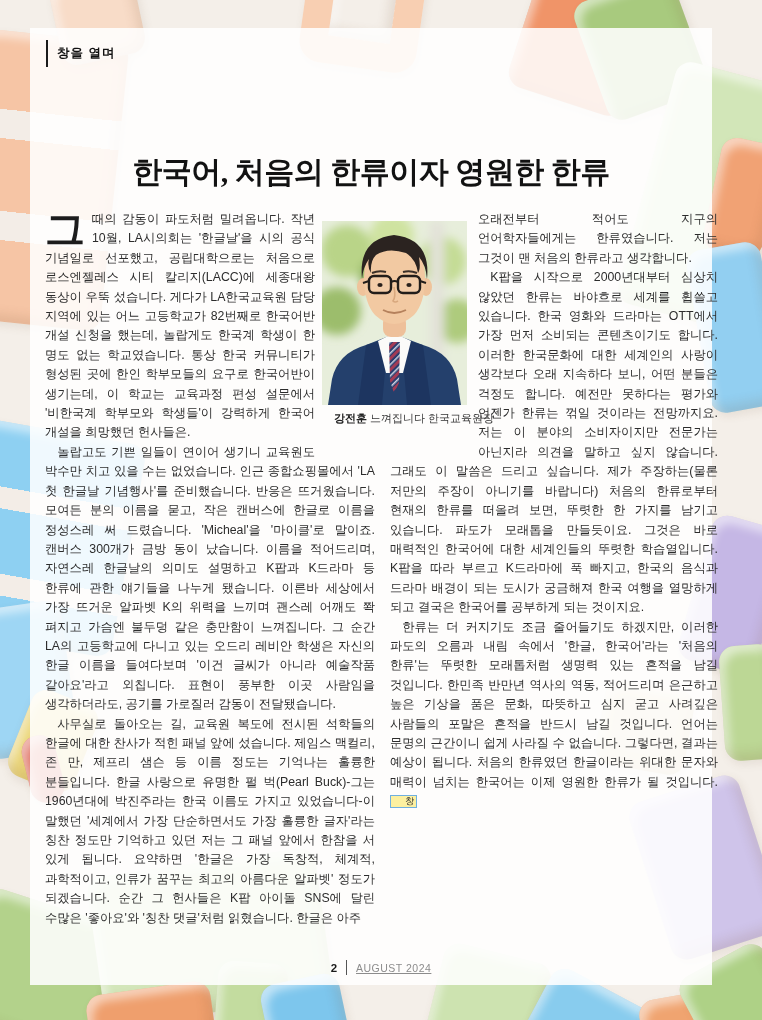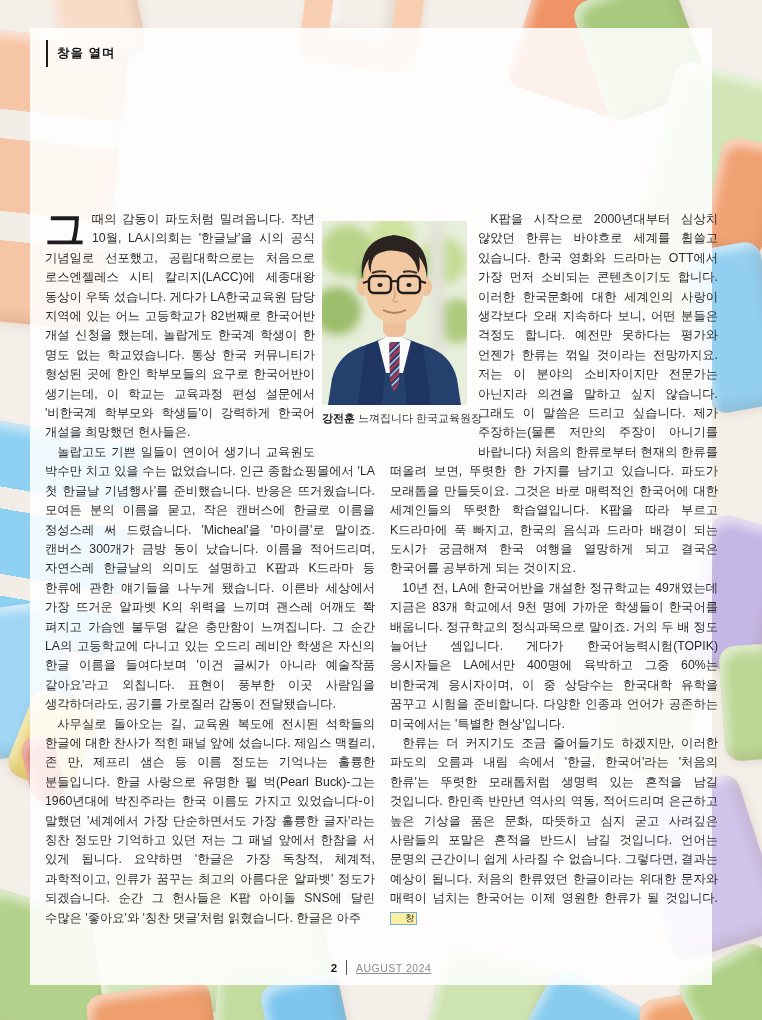--- a/index.html
+++ b/index.html
@@ -38,21 +38,21 @@
   .col p.indent{text-indent:1em;}
   .spacer-l{float:right;width:60px;height:242px;}
   .spacer-r{float:left;width:88px;height:242px;}
   .dropcap{float:left;font-size:40px;line-height:34px;font-weight:bold;color:#1c1c1c;
            margin:2px 7px 0 0;}
 
   
   .photo{position:absolute;left:322px;top:221px;width:145px;z-index:7;}
   .photo .img{width:145px;height:184px;overflow:hidden;background:#dfe8d0;}
   .photo .cap{margin-top:6px;font-size:11px;color:#333;white-space:nowrap;}
-  .photo .cap b{font-weight:bold;color:#222;}
+  .photo .cap b{font-weight:bold;color:#222;margin-left:12px;}
 
   
   .endmark{display:inline-block;font-size:9px;line-height:11px;padding:0 2px;
            background:#fcf0a0;border:1px solid #6fb0e0;color:#333;vertical-align:1px;}
 
   
   .footer{position:absolute;left:0;top:960px;width:762px;display:flex;
           justify-content:center;align-items:center;gap:9px;}
   .footer .num{font-size:11.5px;font-weight:bold;color:#1a1a1a;}
   .footer .sep{width:1px;height:15px;background:#555;}
@@ -93,32 +93,33 @@
 
   <div class="overlay"></div>
 
   <div class="content">
 
     <div class="kicker">
       <span class="bar"></span>
       <span class="txt">창을 열며</span>
     </div>
 
+    <h1 class="title">한국어, 처음의 한류이자 영원한 한류</h1>
 
     <div class="col left">
       <div class="spacer-l"></div>
       <p><span class="dropcap">그</span><span>때의 감동이 파도처럼 밀려옵니다. 작년 10월, LA시의회는 '한글날'을 시의 공식 기념일로 선포했고, 공립대학으로는 처음으로 로스엔젤레스 시티 칼리지(LACC)에 세종대왕 동상이 우뚝 섰습니다. 게다가 LA한국교육원 담당 지역에 있는 어느 고등학교가 82번째로 한국어반 개설 신청을 했는데, 놀랍게도 한국계 학생이 한 명도 없는 학교였습니다. 통상 한국 커뮤니티가 형성된 곳에 한인 학부모들의 요구로 한국어반이 생기는데, 이 학교는 교육과정 편성 설문에서 '비한국계 학부모와 학생들'이 강력하게 한국어 개설을 희망했던 헌사들은.</span></p>
       <p class="indent">놀랍고도 기쁜 일들이 연이어 생기니 교육원도 박수만 치고 있을 수는 없었습니다. 인근 종합쇼핑몰에서 'LA 첫 한글날 기념행사'를 준비했습니다. 반응은 뜨거웠습니다. 모여든 분의 이름을 묻고, 작은 캔버스에 한글로 이름을 정성스레 써 드렸습니다. 'Micheal'을 '마이클'로 말이죠. 캔버스 300개가 금방 동이 났습니다. 이름을 적어드리며, 자연스레 한글날의 의미도 설명하고 K팝과 K드라마 등 한류에 관한 얘기들을 나누게 됐습니다. 이른바 세상에서 가장 뜨거운 알파벳 K의 위력을 느끼며 괜스레 어깨도 쫙 펴지고 가슴엔 불두덩 같은 충만함이 느껴집니다. 그 순간 LA의 고등학교에 다니고 있는 오드리 레비안 학생은 자신의 한글 이름을 들여다보며 '이건 글씨가 아니라 예술작품 같아요'라고 외칩니다. 표현이 풍부한 이곳 사람임을 생각하더라도, 공기를 가로질러 감동이 전달됐습니다.</p>
       <p class="indent">사무실로 돌아오는 길, 교육원 복도에 전시된 석학들의 한글에 대한 찬사가 적힌 패널 앞에 섰습니다. 제임스 맥컬리, 존 만, 제프리 샘슨 등 이름 정도는 기억나는 훌륭한 분들입니다. 한글 사랑으로 유명한 펄 벅(Pearl Buck)-그는 1960년대에 박진주라는 한국 이름도 가지고 있었습니다-이 말했던 '세계에서 가장 단순하면서도 가장 훌륭한 글자'라는 칭찬 정도만 기억하고 있던 저는 그 패널 앞에서 한참을 서 있게 됩니다. 요약하면 '한글은 가장 독창적, 체계적, 과학적이고, 인류가 꿈꾸는 최고의 아름다운 알파벳' 정도가 되겠습니다. 순간 그 헌사들은 K팝 아이돌 SNS에 달린 수많은 '좋아요'와 '칭찬 댓글'처럼 읽혔습니다. 한글은 아주</p>
     </div>
 
     <div class="col right">
       <div class="spacer-r"></div>
+      <p>오래전부터 적어도 지구의 언어학자들에게는 한류였습니다. 저는 그것이 맨 처음의 한류라고 생각합니다.</p>
       <p class="indent">K팝을 시작으로 2000년대부터 심상치 않았던 한류는 바야흐로 세계를 휩쓸고 있습니다. 한국 영화와 드라마는 OTT에서 가장 먼저 소비되는 콘텐츠이기도 합니다. 이러한 한국문화에 대한 세계인의 사랑이 생각보다 오래 지속하다 보니, 어떤 분들은 걱정도 합니다. 예전만 못하다는 평가와 언젠가 한류는 꺾일 것이라는 전망까지요. 저는 이 분야의 소비자이지만 전문가는 아닌지라 의견을 말하고 싶지 않습니다. 그래도 이 말씀은 드리고 싶습니다. 제가 주장하는(물론 저만의 주장이 아니기를 바랍니다) 처음의 한류로부터 현재의 한류를 떠올려 보면, 뚜렷한 한 가지를 남기고 있습니다. 파도가 모래톱을 만들듯이요. 그것은 바로 매력적인 한국어에 대한 세계인들의 뚜렷한 학습열입니다. K팝을 따라 부르고 K드라마에 푹 빠지고, 한국의 음식과 드라마 배경이 되는 도시가 궁금해져 한국 여행을 열망하게 되고 결국은 한국어를 공부하게 되는 것이지요.</p>
-      <p class="indent">10년 전, LA에 한국어반을 개설한 정규학교는 49개였는데 지금은 83개 학교에서 9천 명에 가까운 학생들이 한국어를 배웁니다. 정규학교의 정식과목으로 말이죠. 거의 두 배 정도 늘어난 셈입니다. 게다가 한국어능력시험(TOPIK) 응시자들은 LA에서만 400명에 육박하고 그중 60%는 비한국계 응시자이며, 이 중 상당수는 한국대학 유학을 꿈꾸고 시험을 준비합니다. 다양한 인종과 언어가 공존하는 미국에서는 '특별한 현상'입니다.</p>
       <p class="indent"><span>한류는 더 커지기도 조금 줄어들기도 하겠지만, 이러한 파도의 오름과 내림 속에서 '한글, 한국어'라는 '처음의 한류'는 뚜렷한 모래톱처럼 생명력 있는 흔적을 남길 것입니다. 한민족 반만년 역사의 역동, 적어드리며 은근하고 높은 기상을 품은 문화, 따뜻하고 심지 굳고 사려깊은 사람들의 포말은 흔적을 반드시 남길 것입니다. 언어는 문명의 근간이니 쉽게 사라질 수 없습니다. 그렇다면, 결과는 예상이 됩니다. 처음의 한류였던 한글이라는 위대한 문자와 매력이 넘치는 한국어는 이제 영원한 한류가 될 것입니다.</span> <span class="endmark">창</span></p>
     </div>
 
     <figure class="photo" style="margin:0">
       <div class="img">
         <svg width="145" height="184" viewBox="0 0 145 184" xmlns="http://www.w3.org/2000/svg">
           <defs>
             <filter id="soft">
                 <feGaussianBlur stdDeviation="5"></feGaussianBlur>
               </filter>

